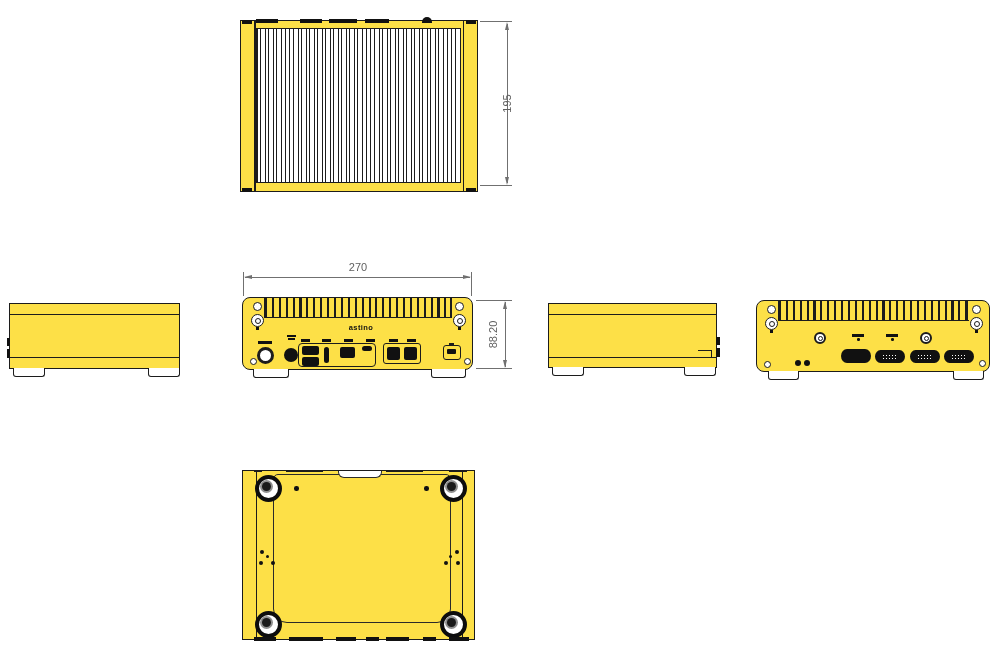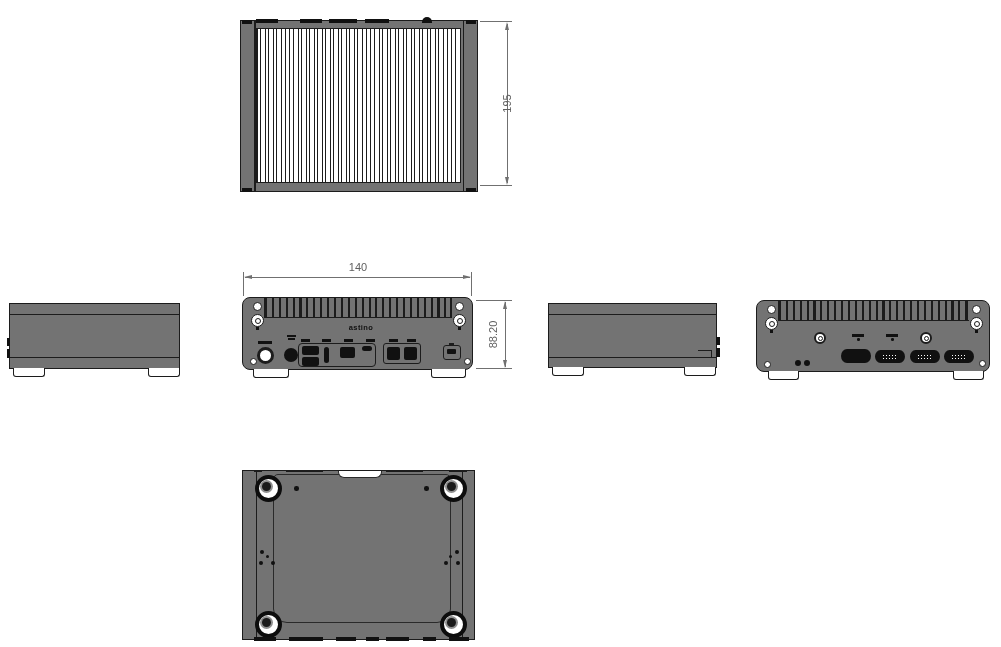--- a/index.html
+++ b/index.html
@@ -1,21 +1,21 @@
 <!DOCTYPE html>
 <html><head>
 <meta charset="utf-8">
 <style>
   html,body{margin:0;padding:0;background:#fff;}
   *{box-sizing:border-box;}
   .canvas{position:relative;width:1001px;height:647px;background:#ffffff;overflow:hidden;
           font-family:"Liberation Sans",sans-serif;}
   .abs{position:absolute;}
   
-  .outline{position:absolute;border:1.8px solid #1c1c1c;background:#737373;}
+  .outline{position:absolute;border:1.8px solid #1c1c1c;background:#fde047;}
   .thin{position:absolute;background:#1c1c1c;}
   .blk{position:absolute;background:#111;}
   .ring{position:absolute;border:1.5px solid #1c1c1c;border-radius:50%;background:#fff;}
   .dot{position:absolute;background:#111;border-radius:50%;}
   
   .comb{position:absolute;background:repeating-linear-gradient(90deg,#1c1c1c 0 2px,transparent 2px 6.9px);
         border-bottom:1.6px solid #1c1c1c;}
   
   .fins{position:absolute;border:1px solid #1c1c1c;
         background:repeating-linear-gradient(90deg,#1c1c1c 0 1px,#fff 1px 3.2px,#1c1c1c 3.2px 4.2px,#fff 4.2px 8.1px);}
@@ -134,21 +134,21 @@
   </div>
   <div class="foot" style="left:253px;top:369px;width:36px;height:9px;"></div>
   <div class="foot" style="left:431px;top:369px;width:35px;height:9px;"></div>
 
   <div>
     <div class="dim-line" style="left:243px;top:272px;width:1px;height:24px;"></div>
     <div class="dim-line" style="left:471px;top:272px;width:1px;height:24px;"></div>
     <div class="dim-line" style="left:245px;top:277px;width:225px;height:1px;"></div>
     <div class="arr left" style="left:244px;top:274.5px;"></div>
     <div class="arr right" style="left:463px;top:274.5px;"></div>
-    <div class="dim-text" style="left:338px;top:262px;width:40px;text-align:center;">140</div>
+    <div class="dim-text" style="left:338px;top:262px;width:40px;text-align:center;">270</div>
   </div>
 
   <div>
     <div class="dim-line" style="left:476px;top:300px;width:36px;height:1px;"></div>
     <div class="dim-line" style="left:476px;top:368px;width:36px;height:1px;"></div>
     <div class="dim-line" style="left:505px;top:302px;width:1px;height:65px;"></div>
     <div class="arr up" style="left:502.5px;top:301px;"></div>
     <div class="arr down" style="left:502.5px;top:360px;"></div>
     <div class="dim-text rot" style="left:470px;top:329px;width:46px;text-align:center;">88.20</div>
   </div>

